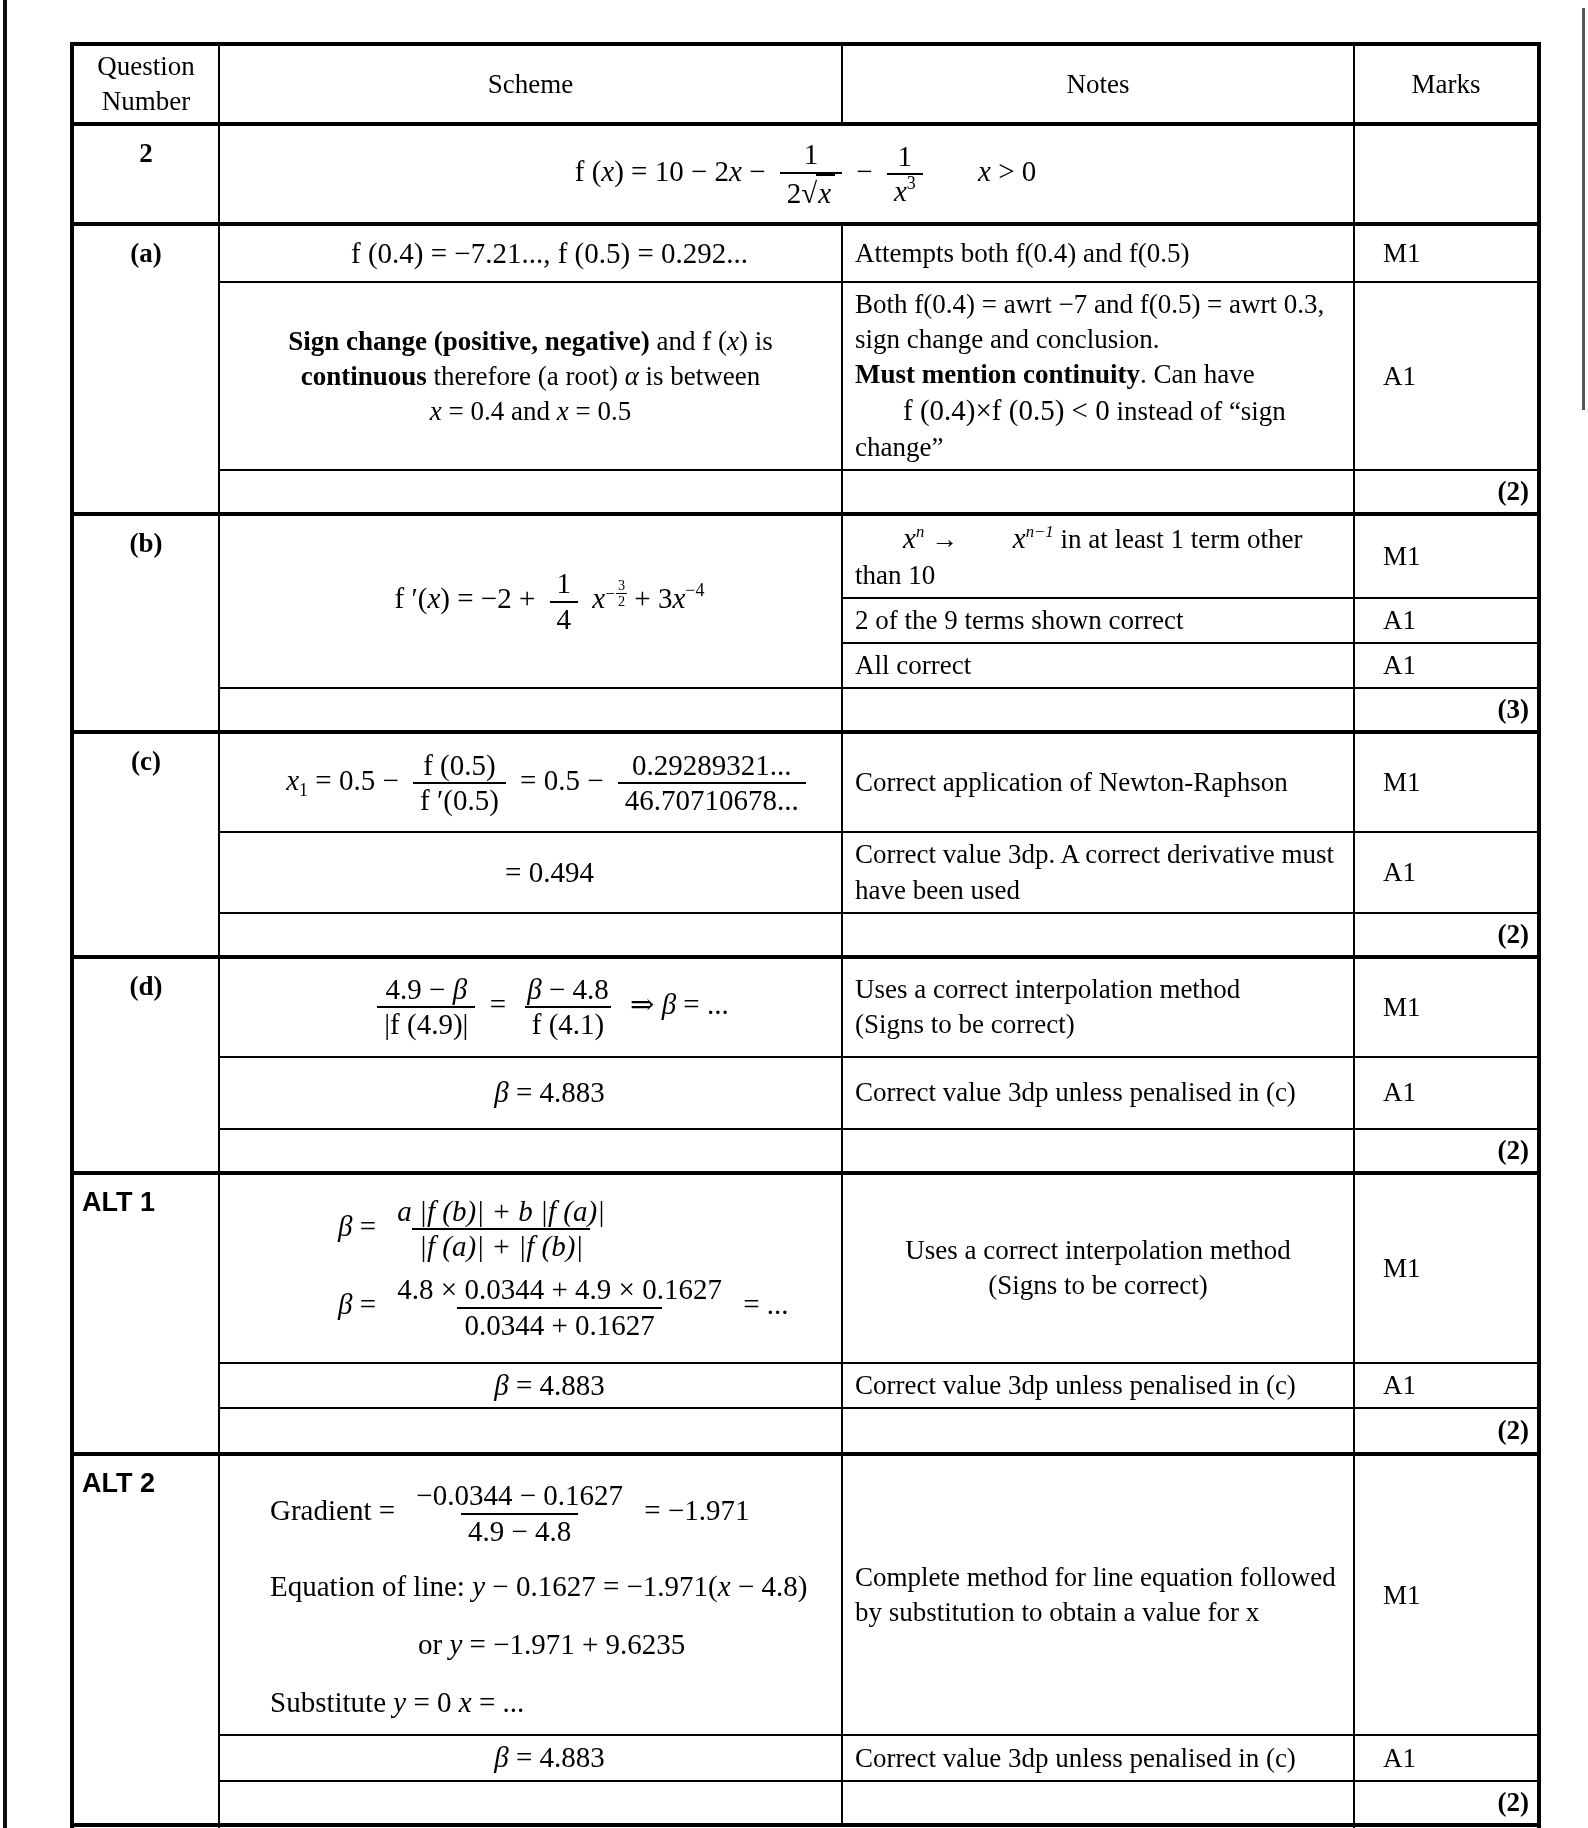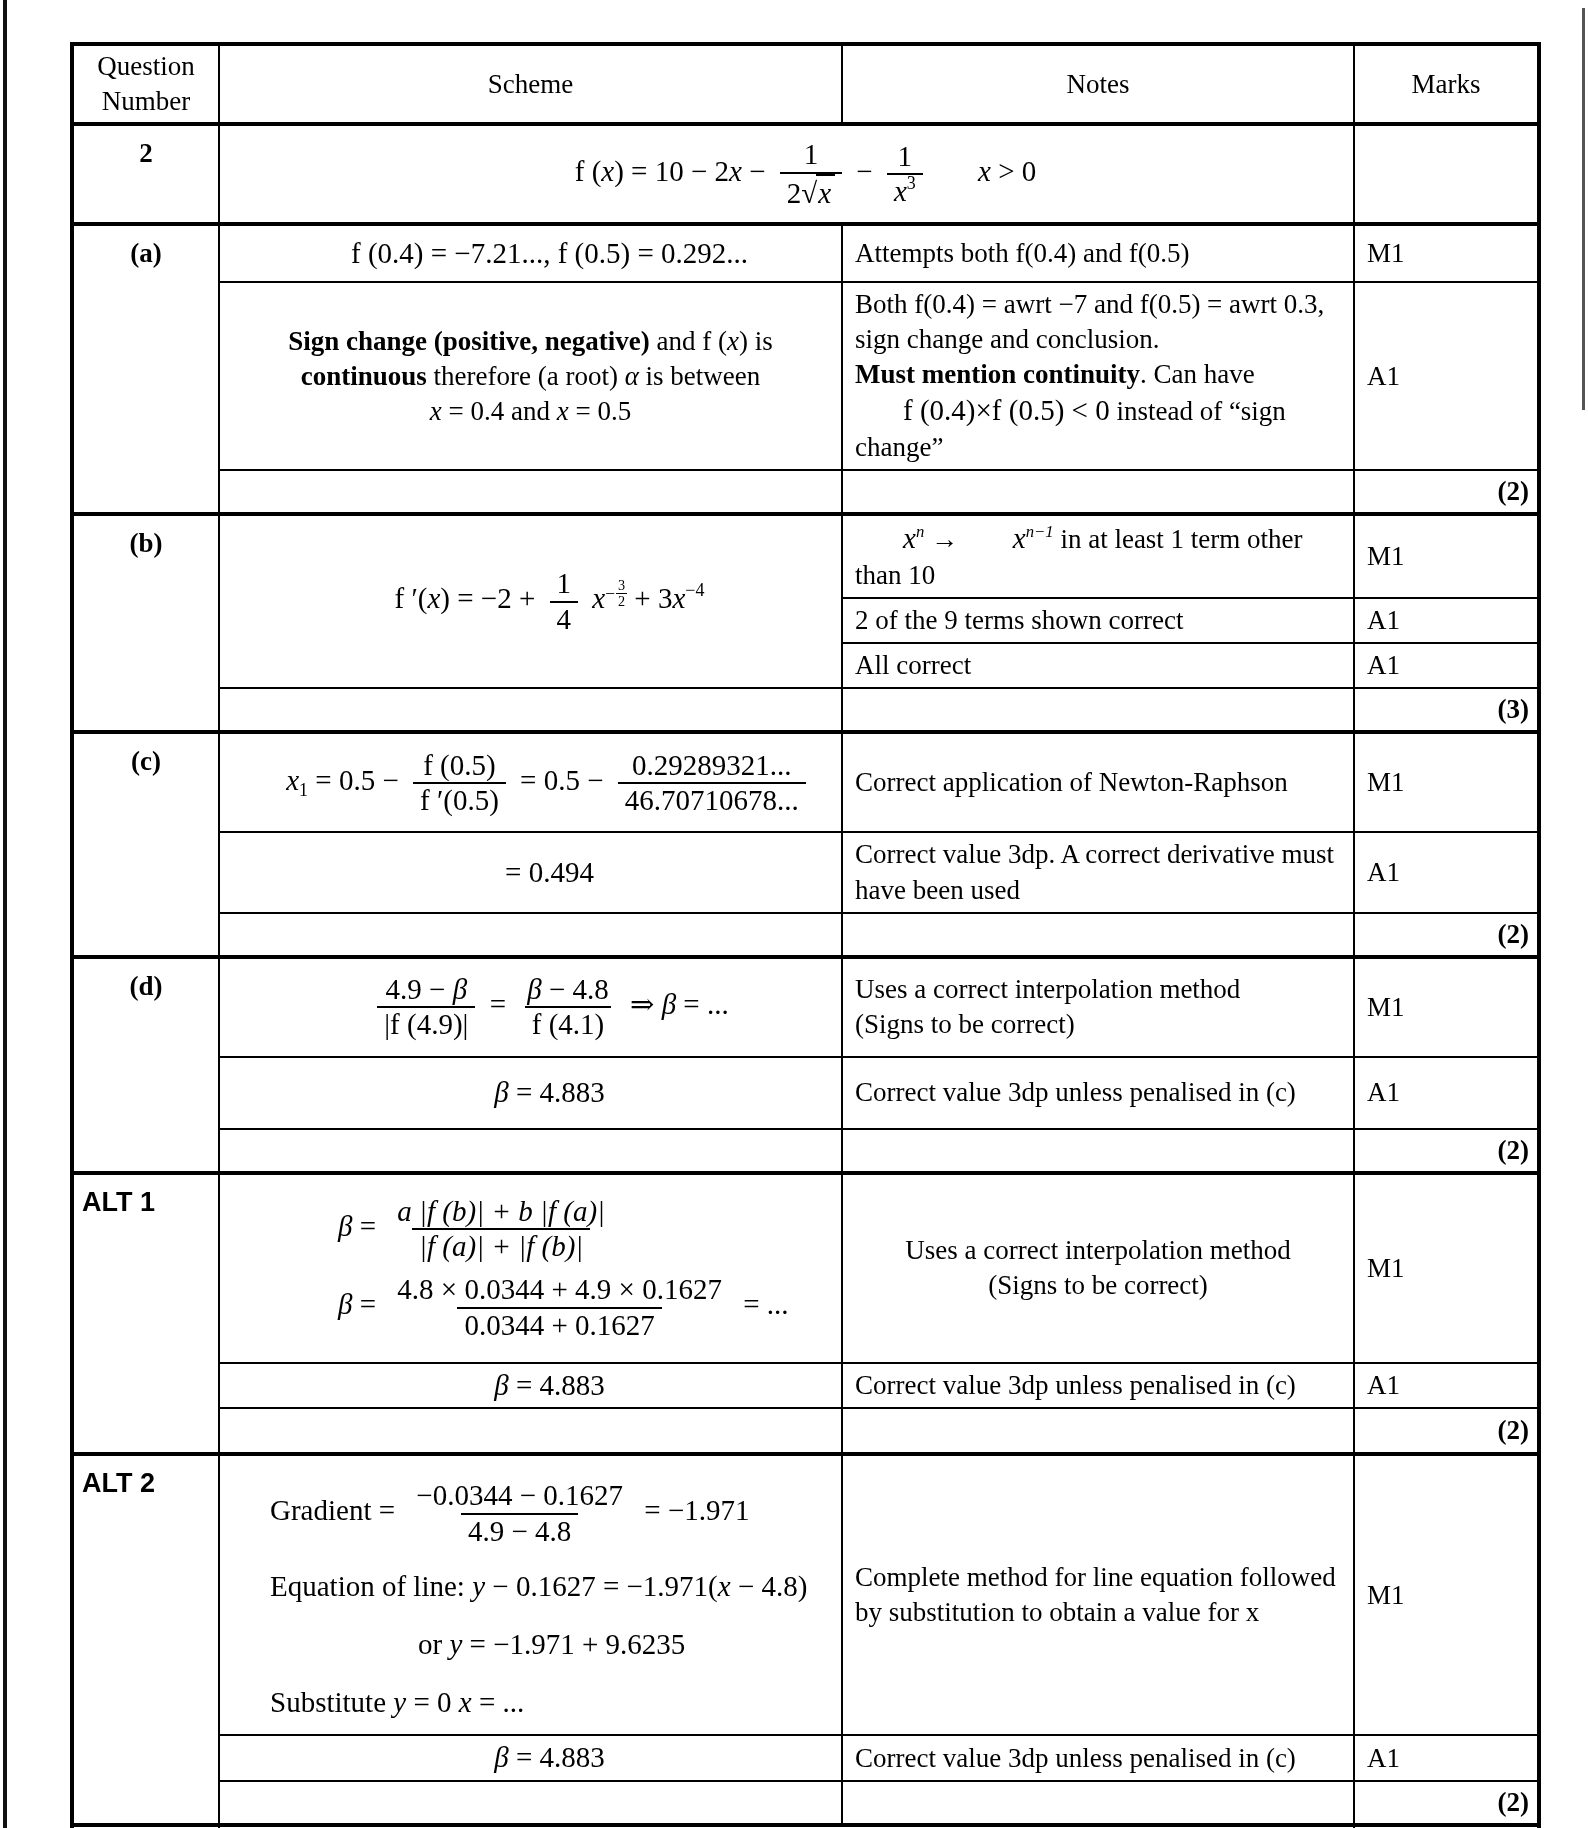--- a/index.html
+++ b/index.html
@@ -24,21 +24,21 @@
   }
   tr.thick > td{border-top-width:4px;}
   td.qcol{text-align:center;font-weight:bold;vertical-align:top;padding-top:10px;}
   td.qcol.alt{
     text-align:left;padding-left:8px;
     font-family:"Liberation Sans","DejaVu Sans",sans-serif;font-size:27px;
   }
   td.center{text-align:center;}
   td.notes{padding:4px 12px;}
   td.notes.ctr{text-align:center;}
-  td.marks{padding-left:12px;}
+  td.marks{padding-left:28px;}
   td.sub{text-align:right;font-weight:bold;padding-right:8px;}
   td.totalcell{font-weight:bold;text-align:center;}
 
   .math{font-size:29px;padding-left:48px;}
   .it{font-style:italic;}
   .b{font-weight:bold;}
 
   .frac{
     display:inline-flex;flex-direction:column;align-items:center;
     vertical-align:middle;margin:0 7px;line-height:1.15;

